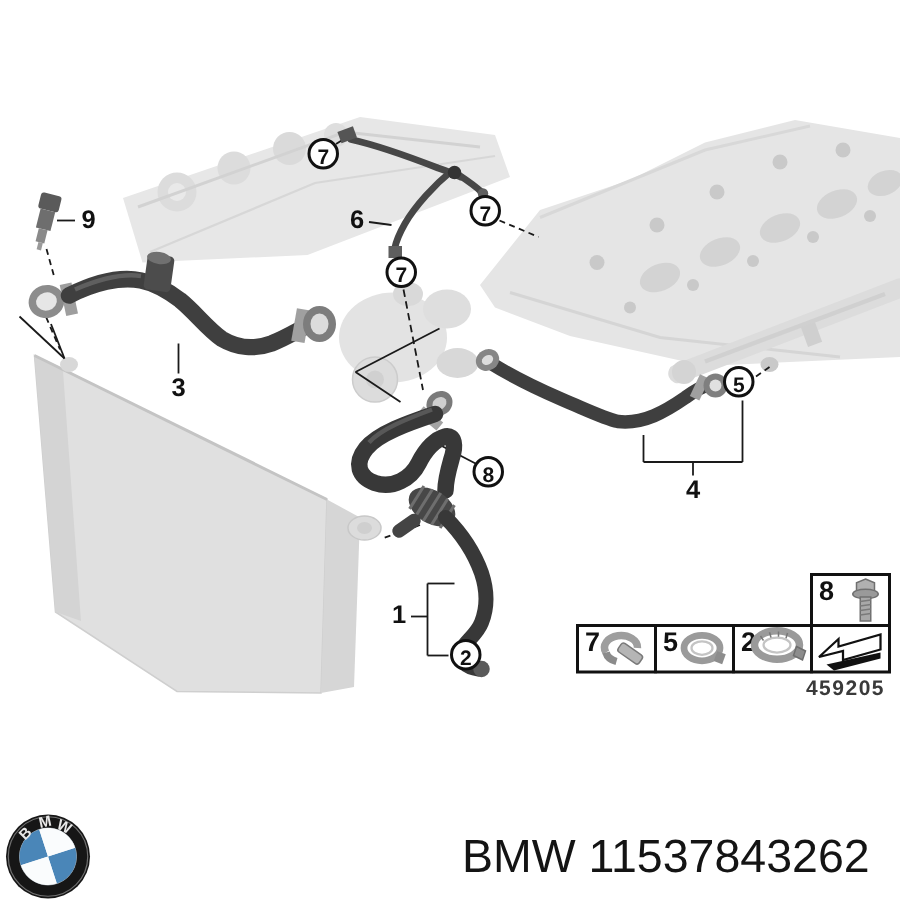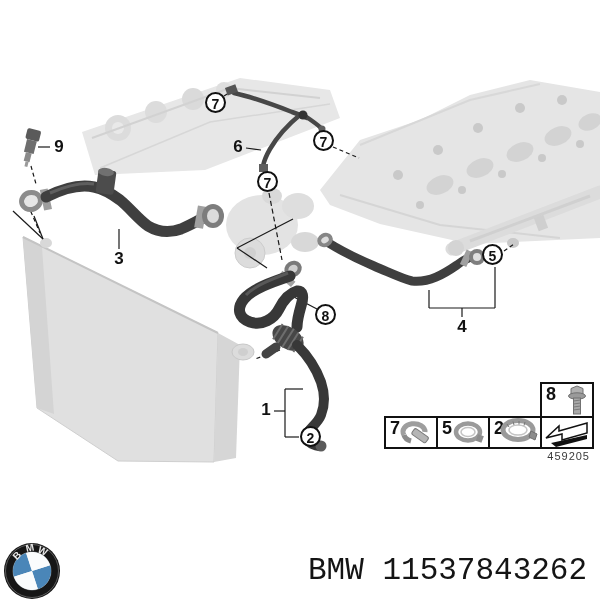--- a/index.html
+++ b/index.html
@@ -7,23 +7,23 @@
          font-family:"Liberation Sans",sans-serif;}
   #art{position:absolute;left:0;top:0;z-index:1;}
   .co{position:absolute;z-index:3;color:#111;text-align:center;}
   .plain{font-size:17px;font-weight:bold;width:22px;height:18px;line-height:18px;}
   .circ{width:21px;height:21px;line-height:21px;border:2px solid #111;border-radius:50%;
         background:#fff;font-size:14px;font-weight:bold;box-sizing:border-box;}
   .cell{position:absolute;z-index:3;background:#fff;border:2px solid #111;box-sizing:border-box;}
   .cell .num{position:absolute;left:4px;top:0px;font-size:18px;font-weight:bold;color:#111;}
   .cell svg{position:absolute;}
   #fig-num{position:absolute;z-index:3;left:514px;top:450px;width:76px;text-align:right;
-           font-size:11px;color:#3a3a3a;letter-spacing:1px;}
+           font-size:14px;color:#3a3a3a;letter-spacing:1px;font-weight:bold;}
   #footer-text{position:absolute;z-index:3;left:308px;top:553px;font-size:31px;color:#141414;
-               white-space:nowrap;font-family:Liberation Mono, monospace;}
+               white-space:nowrap;}
   #bmw-logo{position:absolute;z-index:3;left:3px;top:542px;}
 </style>
 </head>
 <body>
 
 <div id="stage">
 
   <svg id="art" width="600" height="600" viewBox="0 0 600 600">
 
     <g>

